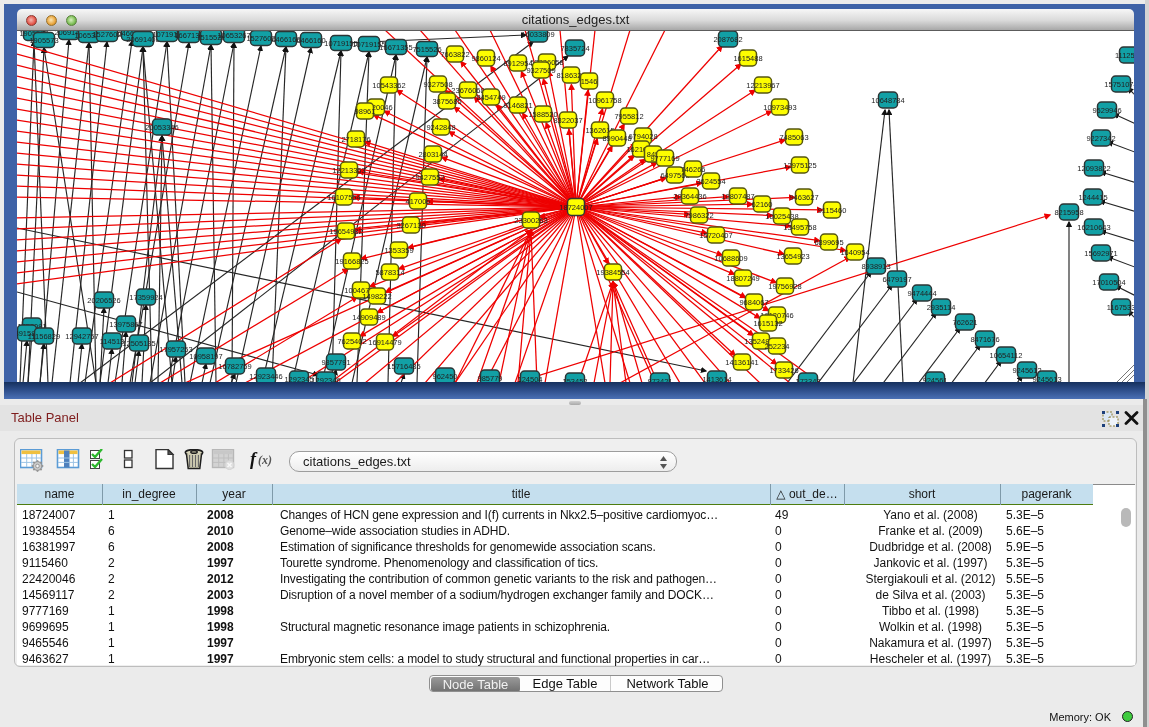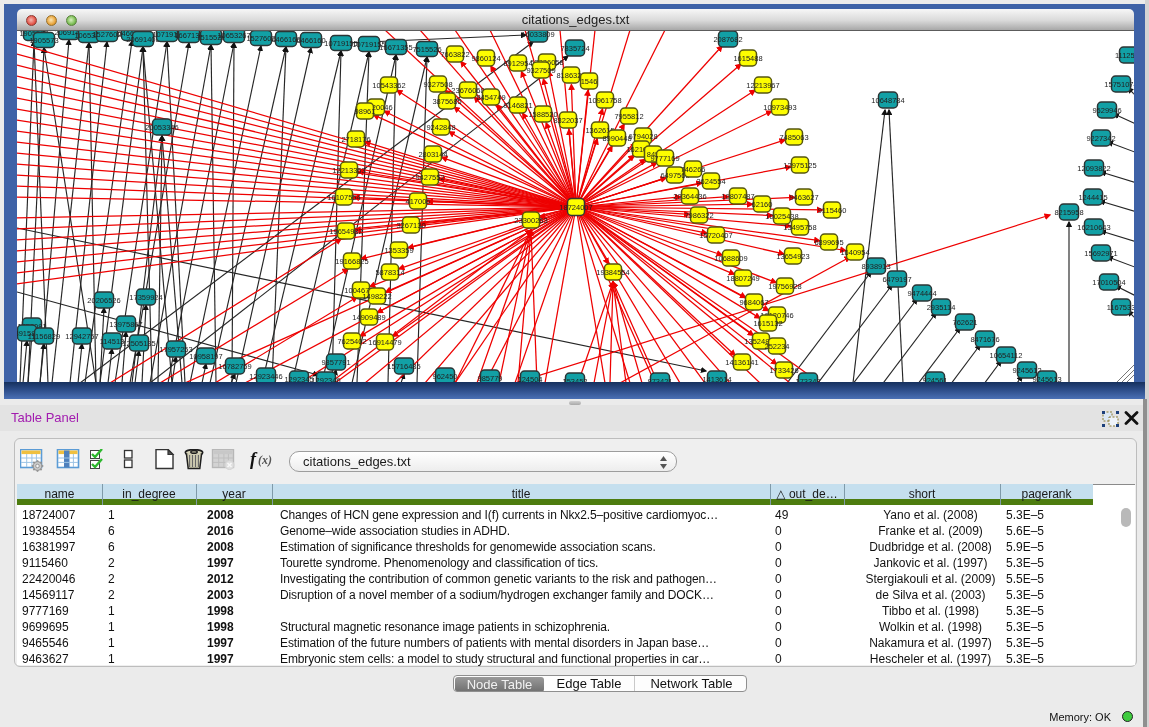--- a/index.html
+++ b/index.html
@@ -13,43 +13,43 @@
 #titlebar { left:17px; top:9px; width:1117px; height:22px;
   background:linear-gradient(#f7f7f7,#d9d9d9 55%,#a8a8a8);
   border-bottom:1px solid #5c5c5c; border-radius:5px 5px 0 0; }
 #titlebar .t { position:absolute; width:100%; text-align:center; top:3px;
   font-size:13px; color:#222; }
 .tl { position:absolute; top:5.5px; width:11px; height:11px; border-radius:50%; }
 #canvas { left:17px; top:31px; width:1117px; height:351px; background:#fff; overflow:hidden; }
 
 
 #tphead { left:0; top:405px; width:1149px; height:26px; background:#e3e3e3; }
-#tphead .t { position:absolute; left:11px; top:5px; font-size:13px; color:#a21caf; }
+#tphead .t { position:absolute; left:11px; top:5px; font-size:13px; color:#7f1d1d; }
 #container { left:14px; top:438px; width:1123px; height:229px; background:#efefef;
   border:1px solid #bdbdbd; border-radius:6px; }
 #dropdown { left:289px; top:451px; width:388px; height:21px;
   background:linear-gradient(#ffffff,#ededed); border:1px solid #9d9d9d;
   border-radius:10px; font-size:13px; color:#1a1a1a; padding:2px 0 0 13px; }
 #tablewrap { left:17px; top:484px; width:1118px; height:181px; background:#fff;
   border-top:1px solid #8a8a8a; }
 #thead { left:17px; top:484px; width:1076px; height:21px; background:#c5dfee;
-  border-bottom:6px solid #4d7c0f; font-size:12px; color:#1a1a1a; }
+  border-bottom:1px solid #4d7c0f; font-size:12px; color:#1a1a1a; }
 #thead span { position:absolute; top:3px; text-align:center; }
 .sep { position:absolute; top:484px; width:1px; height:21px; background:#7f9aa9; }
 .row { position:absolute; left:17px; width:1105px; height:16px; font-size:12px;
   color:#111; white-space:nowrap; }
 .row span { position:absolute; top:1px; overflow:hidden; white-space:nowrap; }
 .c0 { left:5px; } .c1 { left:91px; } .c2 { left:190px;font-weight:bold; } .c3 { left:263px; width:489px; letter-spacing:-0.12px; }
 .c4 { left:758px; } .c5 { left:827px; width:173px; text-align:center; }
 .c6 { left:989px; }
 #vscroll { left:1121px; top:508px; width:10px; height:19px; background:#b9b9b9;
   border-radius:5px; }
 
 #tabs { left:429px; top:675px; width:294px; height:17px; border:1px solid #8f8f8f;
-  border-radius:4px; background:#fdfdfd; font-size:13px; overflow:hidden;margin-left:24px; }
+  border-radius:4px; background:#fdfdfd; font-size:13px; overflow:hidden; }
 #tabs div { position:absolute; top:0; height:17px; padding-top:0px; text-align:center; }
 #tabseg1 { left:1px; top:1px !important; width:89px; height:15px !important; border-radius:3px; background:linear-gradient(#9a9a9a,#6f6f6f); color:#f2f2f2; }
 #tabseg2 { left:90px; width:91px; color:#111; border-right:1px solid #c9c9c9; }
 #tabseg3 { left:181px; width:113px; color:#111; }
 #status { left:0; top:700px; width:1149px; height:27px;text-align:right; }
 #memtxt { position:absolute; right:38px; top:11px; font-size:11px; color:#111; }
 #memdot { position:absolute; right:16px; top:11px; width:11px; height:11px;
   border-radius:50%; background:#3ecb3e; border:1.5px solid #222; }
 
 #restrip1 { left:1145px; top:0; width:4px; height:399px; background:#d3d3d3; }
@@ -682,21 +682,21 @@
     <span class="c1">1</span>
     <span class="c2">2008</span>
     <span class="c3">Changes of HCN gene expression and I(f) currents in Nkx2.5–positive cardiomyoc…</span>
     <span class="c4">49</span>
     <span class="c5">Yano et al. (2008)</span>
     <span class="c6">5.3E–5</span>
   </div>
 <div class="row" style="top:523px">
     <span class="c0">19384554</span>
     <span class="c1">6</span>
-    <span class="c2">2016</span>
+    <span class="c2">2010</span>
     <span class="c3">Genome–wide association studies in ADHD.</span>
     <span class="c4">0</span>
     <span class="c5">Franke et al. (2009)</span>
     <span class="c6">5.6E–5</span>
   </div>
 <div class="row" style="top:539px">
     <span class="c0">16381997</span>
     <span class="c1">6</span>
     <span class="c2">2008</span>
     <span class="c3">Estimation of significance thresholds for genomewide association scans.</span>
@@ -712,21 +712,21 @@
     <span class="c4">0</span>
     <span class="c5">Jankovic et al. (1997)</span>
     <span class="c6">5.3E–5</span>
   </div>
 <div class="row" style="top:571px">
     <span class="c0">22420046</span>
     <span class="c1">2</span>
     <span class="c2">2012</span>
     <span class="c3">Investigating the contribution of common genetic variants to the risk and pathogen…</span>
     <span class="c4">0</span>
-    <span class="c5">Stergiakouli et al. (2009)</span>
+    <span class="c5">Stergiakouli et al. (2012)</span>
     <span class="c6">5.5E–5</span>
   </div>
 <div class="row" style="top:587px">
     <span class="c0">14569117</span>
     <span class="c1">2</span>
     <span class="c2">2003</span>
     <span class="c3">Disruption of a novel member of a sodium/hydrogen exchanger family and DOCK…</span>
     <span class="c4">0</span>
     <span class="c5">de Silva et al. (2003)</span>
     <span class="c6">5.3E–5</span>
@@ -745,21 +745,20 @@
     <span class="c2">1998</span>
     <span class="c3">Structural magnetic resonance image patients in schizophrenia.</span>
     <span class="c4">0</span>
     <span class="c5">Wolkin et al. (1998)</span>
     <span class="c6">5.3E–5</span>
   </div>
 <div class="row" style="top:635px">
     <span class="c0">9465546</span>
     <span class="c1">1</span>
     <span class="c2">1997</span>
-    <span class="c3">Estimation of the future numbers of patients with mental disorders in Japan base…</span>
     <span class="c4">0</span>
     <span class="c5">Nakamura et al. (1997)</span>
     <span class="c6">5.3E–5</span>
   </div>
 <div class="row" style="top:651px">
     <span class="c0">9463627</span>
     <span class="c1">1</span>
     <span class="c2">1997</span>
     <span class="c3">Embryonic stem cells: a model to study structural and functional properties in car…</span>
     <span class="c4">0</span>

